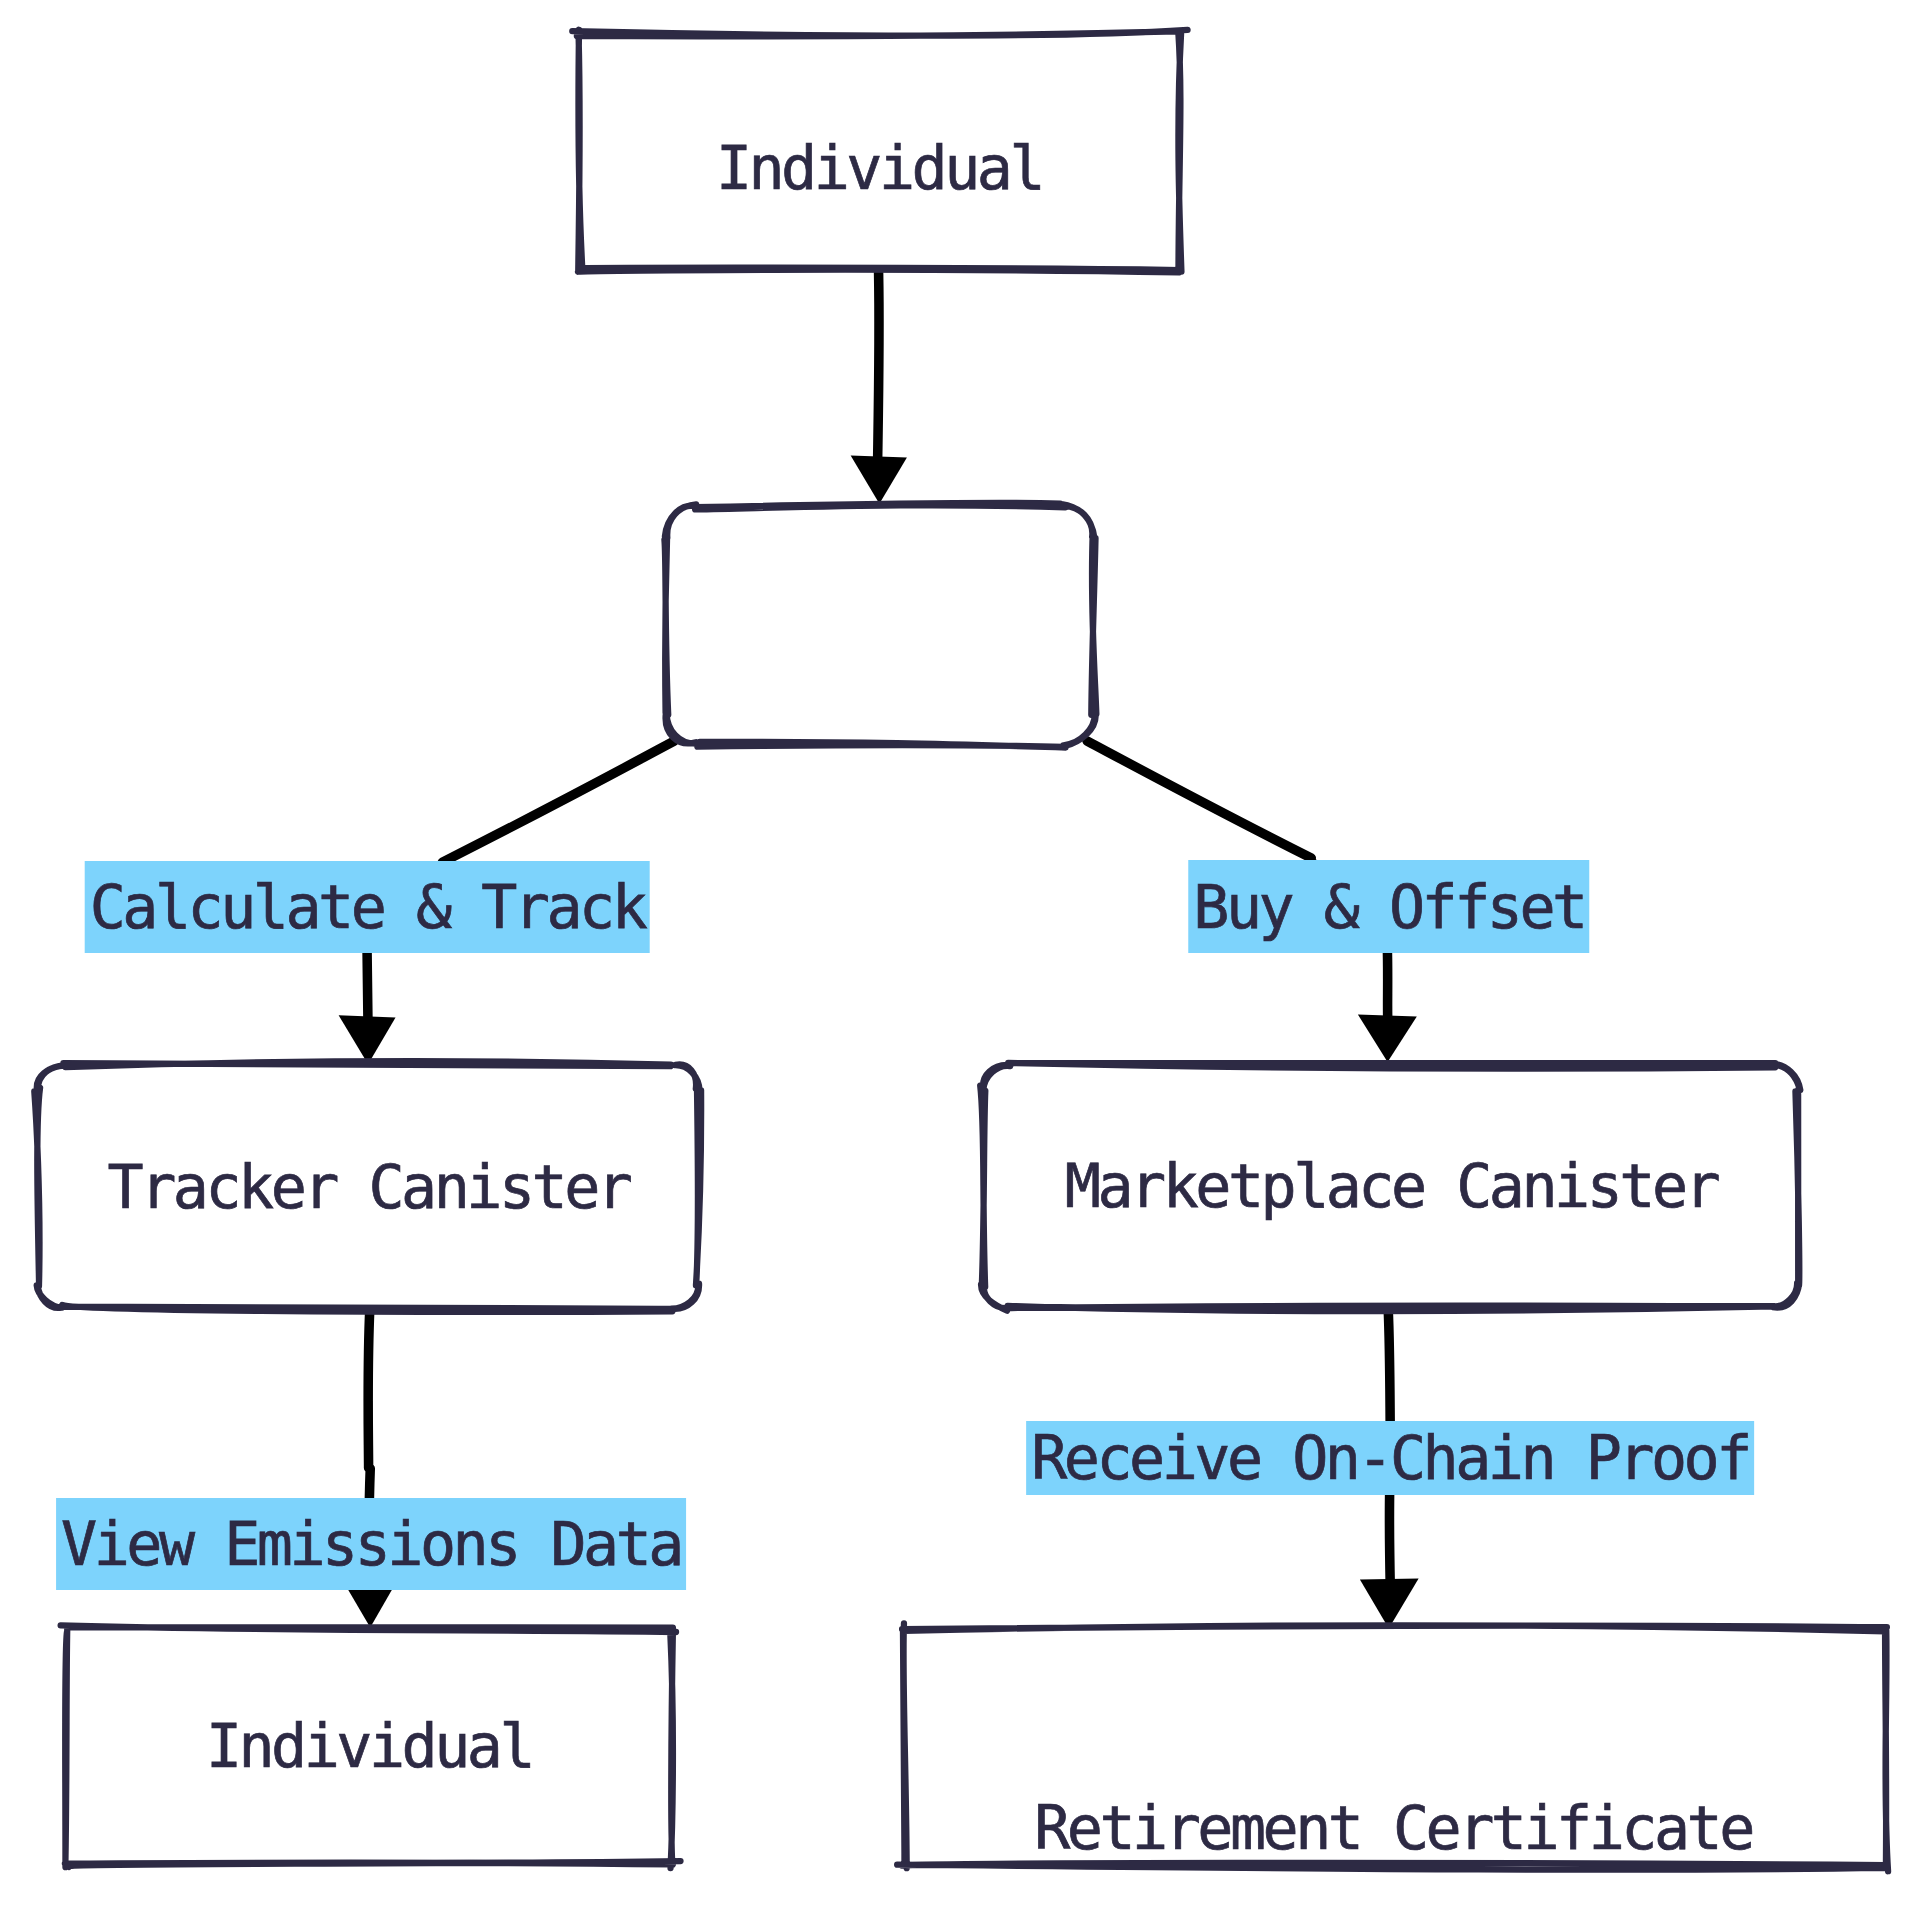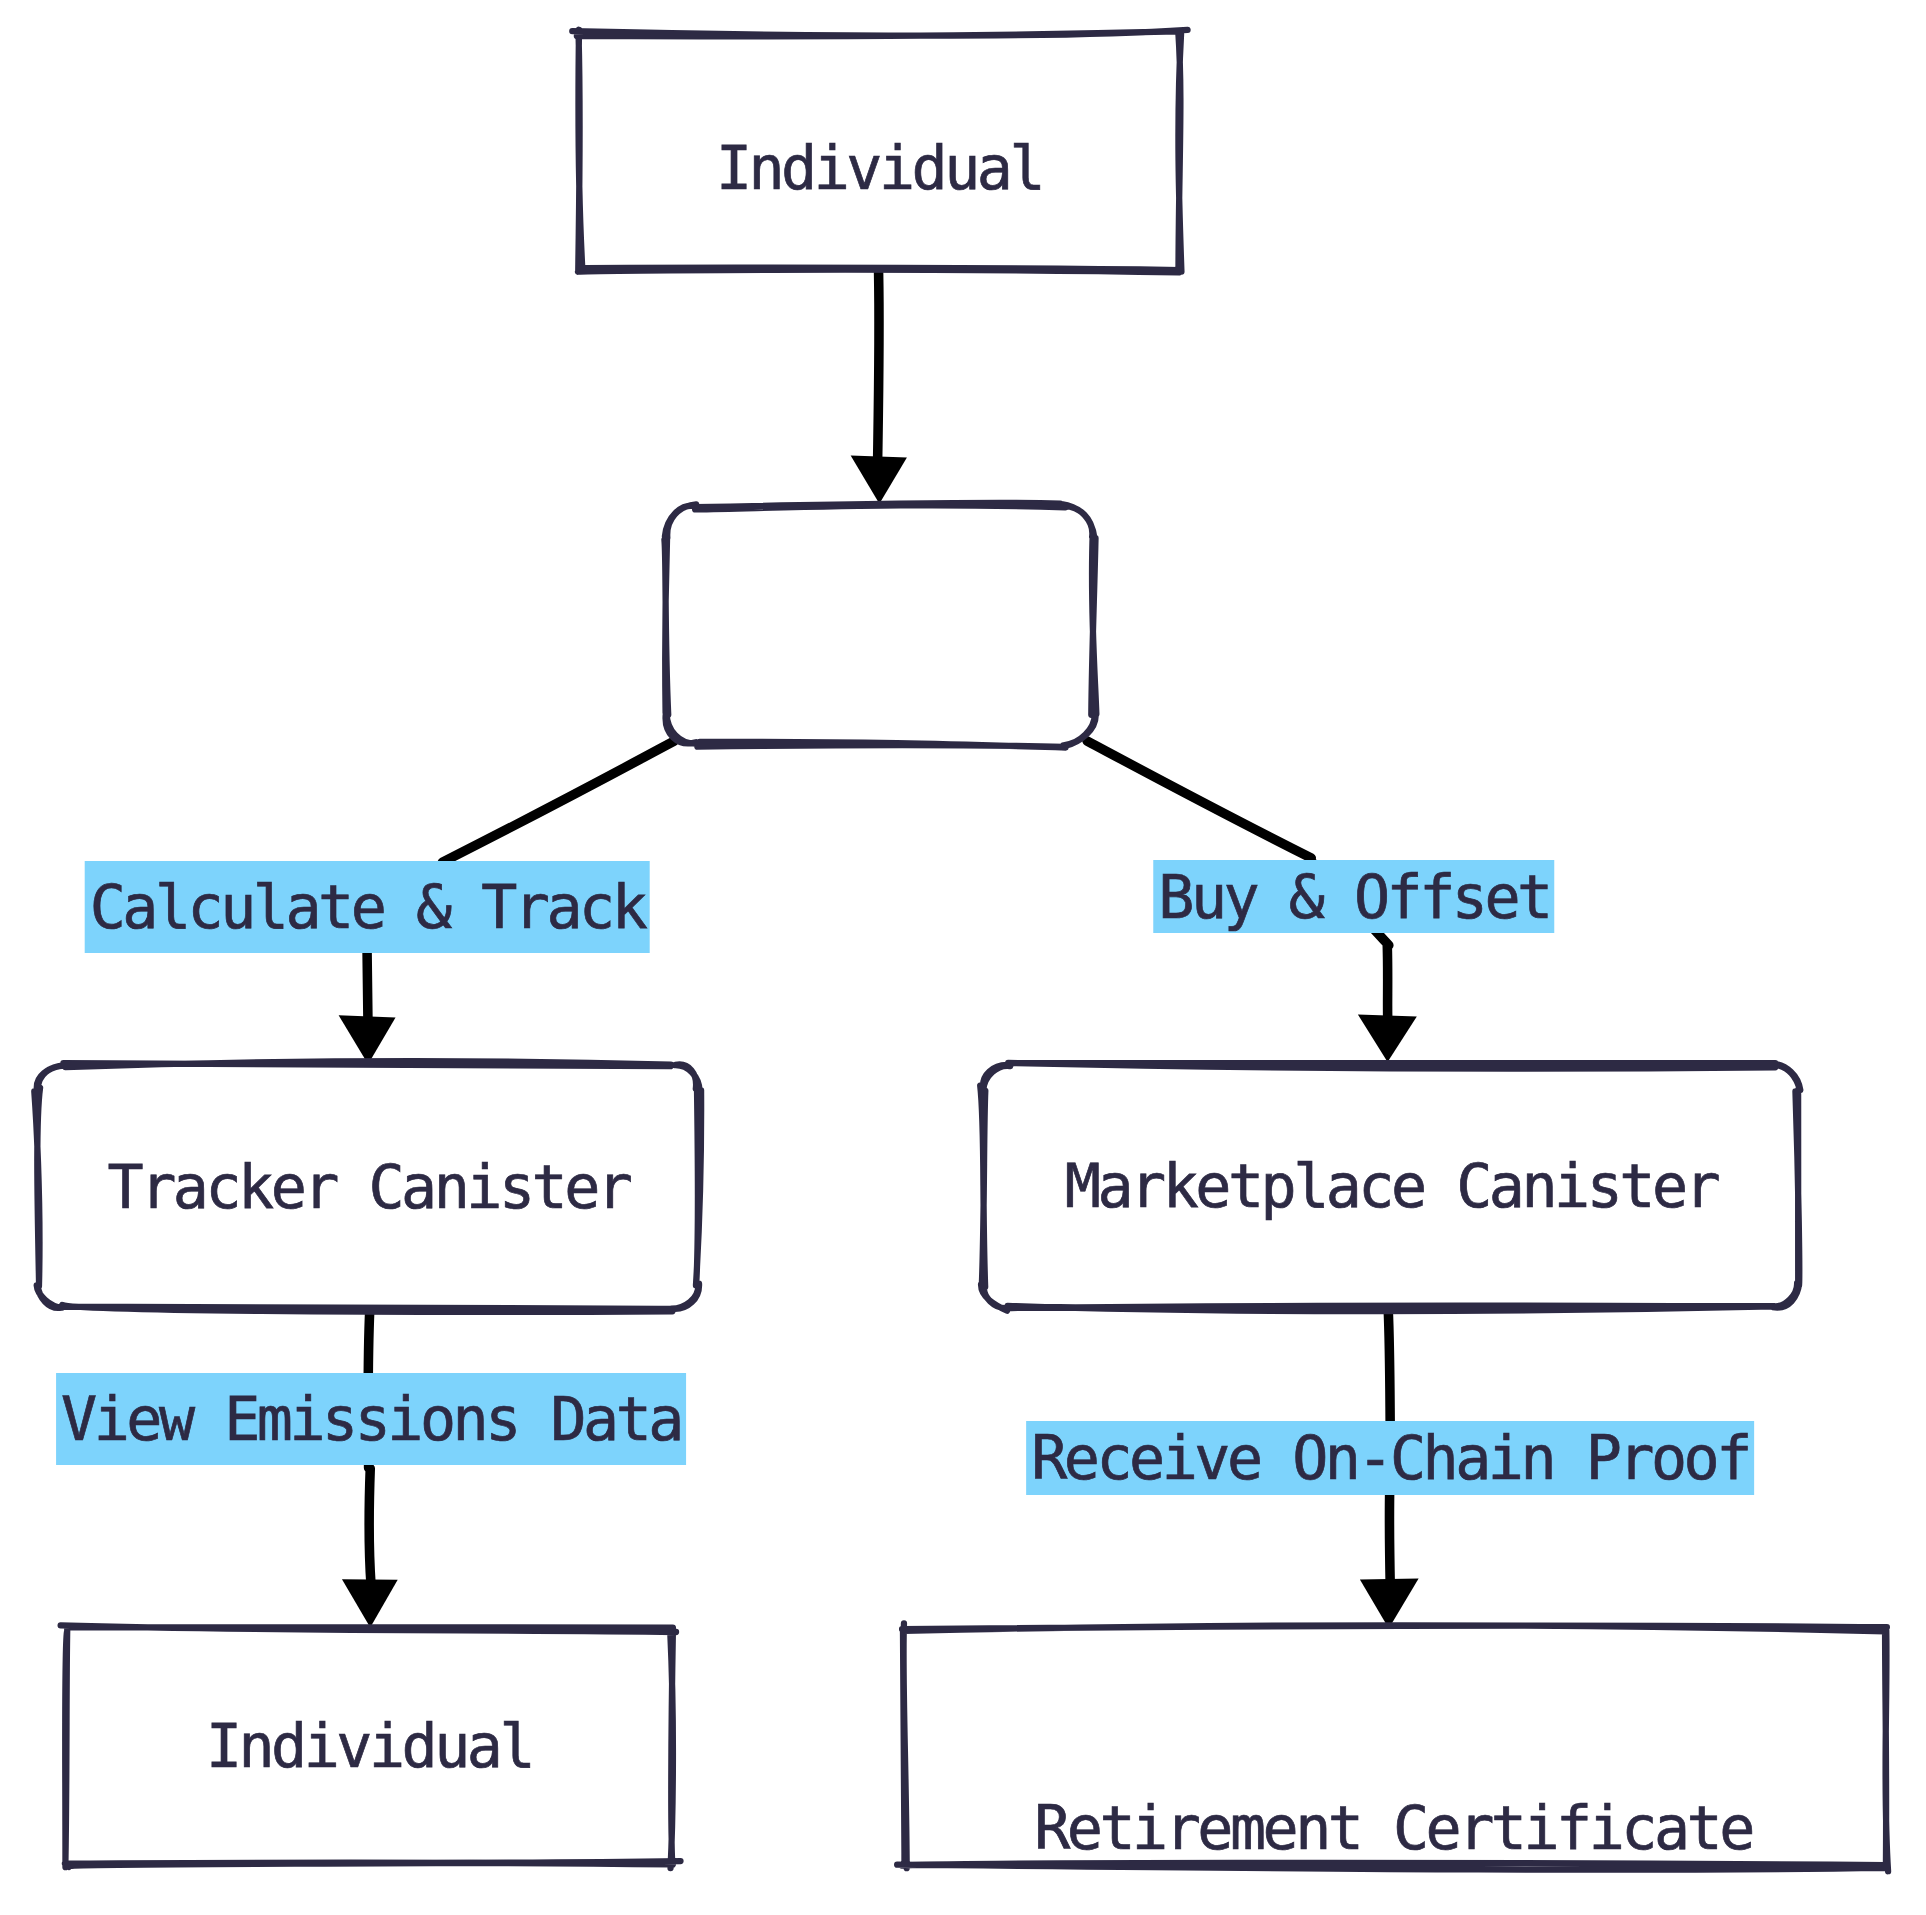--- a/index.html
+++ b/index.html
@@ -46,22 +46,22 @@
 <path class="nstroke" d="M130.6 2127.4C533.3 2114.2 933.8 2111.7 1337.5 2122.6M126.4 2119.8C556.8 2120.2 983.8 2121.3 1336.8 2125.7M1346.8 2123.2C1373.2 2117.8 1391.0 2141.1 1387.3 2170.4M1345.1 2123.6C1372.4 2122.7 1394.4 2146.7 1394.9 2175.5M1397.8 2173.8C1398.7 2321.5 1393.6 2461.3 1387.6 2562.4M1389.6 2168.5C1392.0 2328.7 1392.3 2488.1 1388.2 2557.2M1392.4 2559.1C1394.6 2590.3 1363.9 2608.8 1338.9 2609.2M1393.7 2559.2C1395.2 2588.3 1371.2 2612.8 1338.9 2609.1M1340.6 2614.4C748.2 2617.8 150.0 2613.2 123.9 2601.7M1338.5 2609.7C912.0 2605.1 484.0 2603.5 125.7 2605.0M123.7 2607.0C99.3 2605.2 74.5 2581.7 73.2 2562.8M122.4 2607.0C96.4 2612.0 77.6 2585.7 75.2 2563.2M77.7 2564.5C82.2 2384.0 71.0 2211.1 68.4 2176.0M77.8 2556.5C74.7 2397.4 71.1 2233.5 79.9 2168.9M73.9 2175.3C68.7 2142.9 99.7 2129.0 120.5 2125.0M75.6 2170.6C76.0 2142.2 99.5 2125.8 128.1 2124.8"></path>
 <path class="nfill" d="M2010 2122h1527a50 50 0 0 1 50 50v386a50 50 0 0 1 -50 50h-1527a50 50 0 0 1 -50 -50v-386a50 50 0 0 1 50 -50Z"></path>
 <path class="nstroke" d="M2010.1 2119.2C2537.4 2131.6 3051.7 2133.2 3539.4 2127.8M2014.9 2119.6C2674.1 2116.6 3333.6 2115.8 3539.4 2119.6M3534.3 2121.6C3569.3 2126.4 3581.5 2149.4 3588.2 2170.7M3538.9 2121.0C3560.9 2124.8 3584.5 2142.1 3589.4 2173.3M3579.7 2175.9C3586.1 2363.1 3588.5 2549.7 3586.8 2563.2M3585.0 2172.9C3585.7 2335.5 3585.3 2500.3 3585.2 2560.1M3583.0 2558.4C3584.0 2582.3 3559.6 2603.9 3539.8 2604.7M3587.2 2556.6C3584.8 2585.5 3566.4 2611.8 3534.5 2606.1M3537.6 2604.0C3155.6 2604.5 2765.1 2599.3 2016.5 2607.8M3536.4 2604.7C2972.8 2617.8 2415.0 2616.9 2009.0 2603.5M2007.9 2613.2C1984.1 2602.1 1955.4 2586.4 1956.0 2560.8M2009.7 2607.6C1983.2 2610.3 1957.8 2585.8 1962.3 2561.1M1964.2 2565.9C1958.2 2399.2 1963.7 2243.2 1954.3 2164.5M1957.8 2555.2C1963.0 2405.7 1961.1 2251.8 1964.5 2175.0M1960.5 2173.6C1961.7 2146.5 1988.1 2121.0 2014.3 2125.4M1960.4 2170.7C1956.6 2141.7 1980.9 2124.0 2007.6 2123.2"></path>
 <path class="nfill" d="M132 3245h1208v470h-1208Z"></path>
 <path class="nstroke" d="M120.9 3240.6C554.4 3253.2 998.7 3248.5 1347.9 3253.8M134.7 3244.7C447.2 3244.3 758.0 3241.9 1341.4 3244.9M1336.3 3252.8C1345.4 3445.2 1341.0 3642.0 1336.9 3724.7M1341.7 3245.4C1337.5 3476.3 1337.1 3714.1 1341.3 3717.7M1356.8 3710.4C745.9 3718.7 145.8 3713.1 137.4 3722.3M1340.0 3717.3C786.8 3710.4 235.8 3715.5 129.3 3715.5M130.5 3722.6C130.6 3508.6 127.9 3291.9 133.5 3253.8M130.4 3715.5C133.5 3533.9 131.9 3351.2 134.1 3245.8"></path>
 <path class="nfill" d="M1799 3246h1958v476h-1958Z"></path>
 <path class="nstroke" d="M1801.9 3251.6C2483.3 3236.8 3150.4 3236.8 3758.6 3252.5M1798.5 3248.3C2545.3 3240.5 3290.4 3239.2 3762.0 3244.3M3760.8 3250.6C3763.2 3397.1 3753.5 3561.0 3764.4 3730.8M3758.4 3249.9C3758.4 3378.1 3761.7 3504.1 3760.1 3719.8M3763.5 3724.1C3224.1 3731.7 2693.1 3726.2 1788.7 3717.7M3758.9 3718.4C2825.9 3711.7 1896.4 3713.9 1798.2 3719.4M1807.7 3724.6C1806.9 3534.9 1798.4 3338.7 1802.3 3236.8M1803.3 3719.7C1803.3 3544.7 1800.0 3366.8 1800.3 3247.9"></path>
 </g>
   </svg>
 <div class="elabel" style="left:367px;top:861px;height:92px">Calculate &amp; Track</div>
-<div class="elabel" style="left:1354px;top:860px;height:73px">Buy &amp; Offset</div>
-<div class="elabel" style="left:371px;top:1373px;height:92px">View Emissions Data</div>
+<div class="elabel" style="left:1389px;top:860px;height:93px">Buy &amp; Offset</div>
+<div class="elabel" style="left:371px;top:1498px;height:92px">View Emissions Data</div>
 <div class="elabel" style="left:1390px;top:1421px;height:74px">Receive On-Chain Proof</div>
 <div class="nlabel" style="left:579px;top:50px;width:600px;height:236px">Individual</div>
 <div class="nlabel" style="left:38px;top:1065px;width:661px;height:244px">Tracker Canister</div>
 <div class="nlabel" style="left:983px;top:1064px;width:816px;height:244px">Marketplace Canister</div>
 <div class="nlabel" style="left:66px;top:1628px;width:606px;height:236px">Individual</div>
 <div class="nlabel" style="left:902px;top:1708px;width:982px;height:239px">Retirement Certificate</div>
 </div>
 
 
 </body></html>

